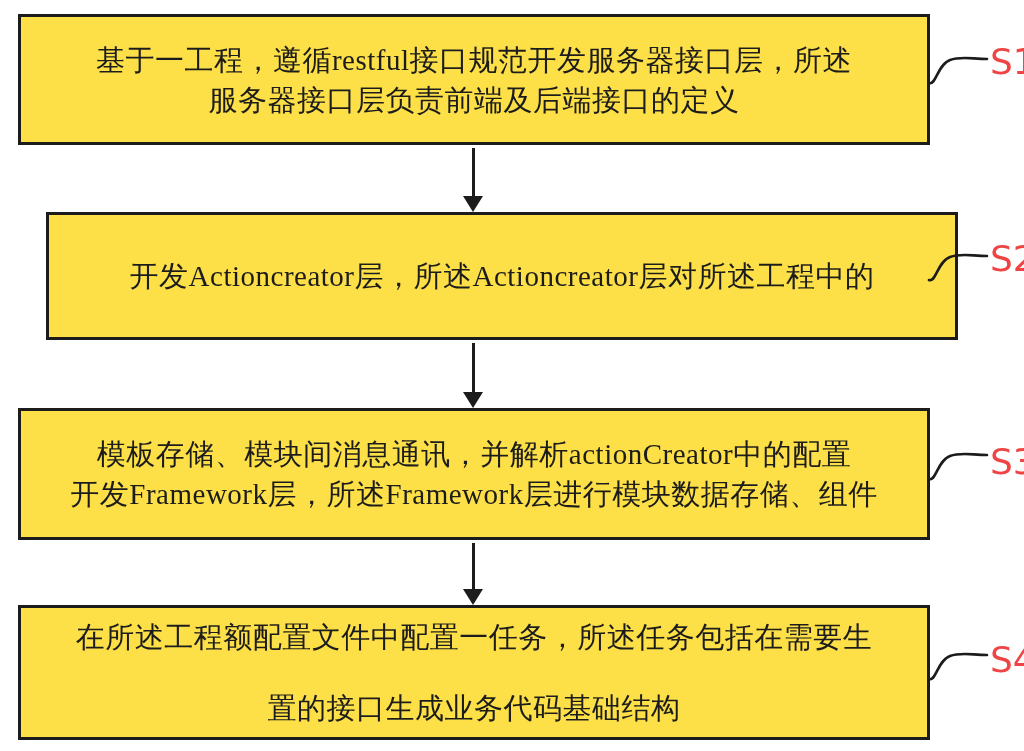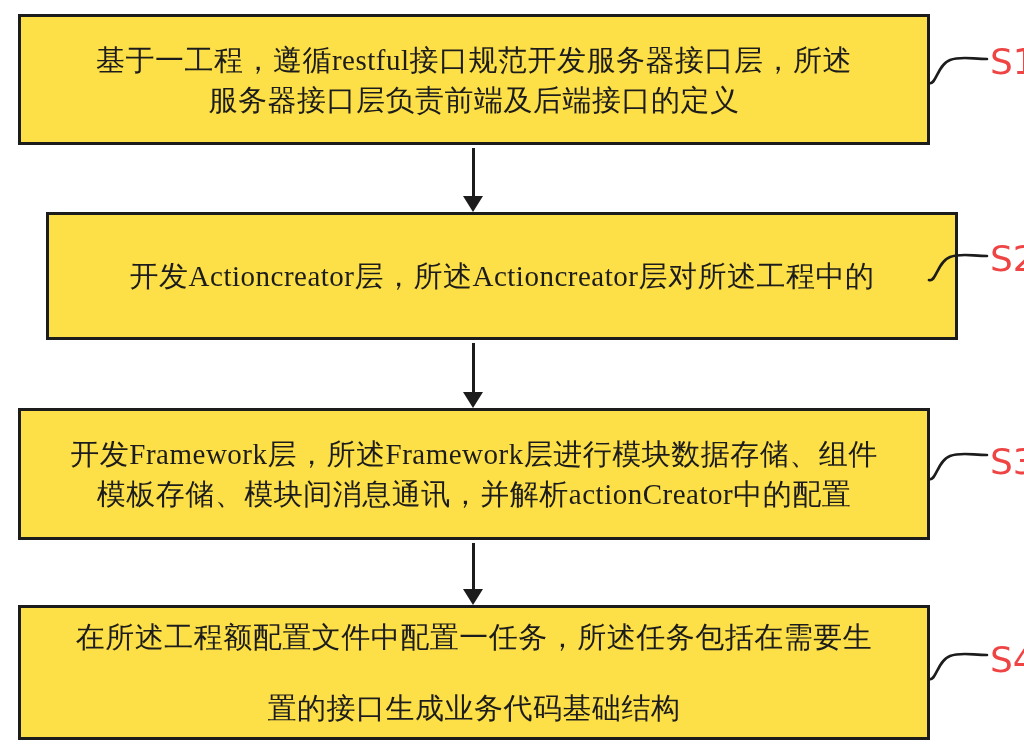--- a/index.html
+++ b/index.html
@@ -93,22 +93,22 @@
   <div class="step-box" style="top:212px; height:122px;margin-left:28px;">
     <div class="step-line">开发Actioncreator层，所述Actioncreator层对所述工程中的</div>
   </div>
 
   <div class="flow-arrow" style="top:343px; height:65px;">
     <div class="arrow-line" style="height:53px;"></div>
     <div class="arrow-head"></div>
   </div>
 
   <div class="step-box" style="top:408px; height:126px;">
+    <div class="step-line">模板存储、模块间消息通讯，并解析actionCreator中的配置</div>
     <div class="step-line">开发Framework层，所述Framework层进行模块数据存储、组件</div>
-    <div class="step-line">模板存储、模块间消息通讯，并解析actionCreator中的配置</div>
   </div>
 
   <div class="flow-arrow" style="top:543px; height:62px;">
     <div class="arrow-line" style="height:50px;"></div>
     <div class="arrow-head"></div>
   </div>
 
   <div class="step-box box4" style="top:605px; height:129px;gap:32px;">
     <div class="step-line">在所述工程额配置文件中配置一任务，所述任务包括在需要生</div>
     <div class="step-line">置的接口生成业务代码基础结构</div>

